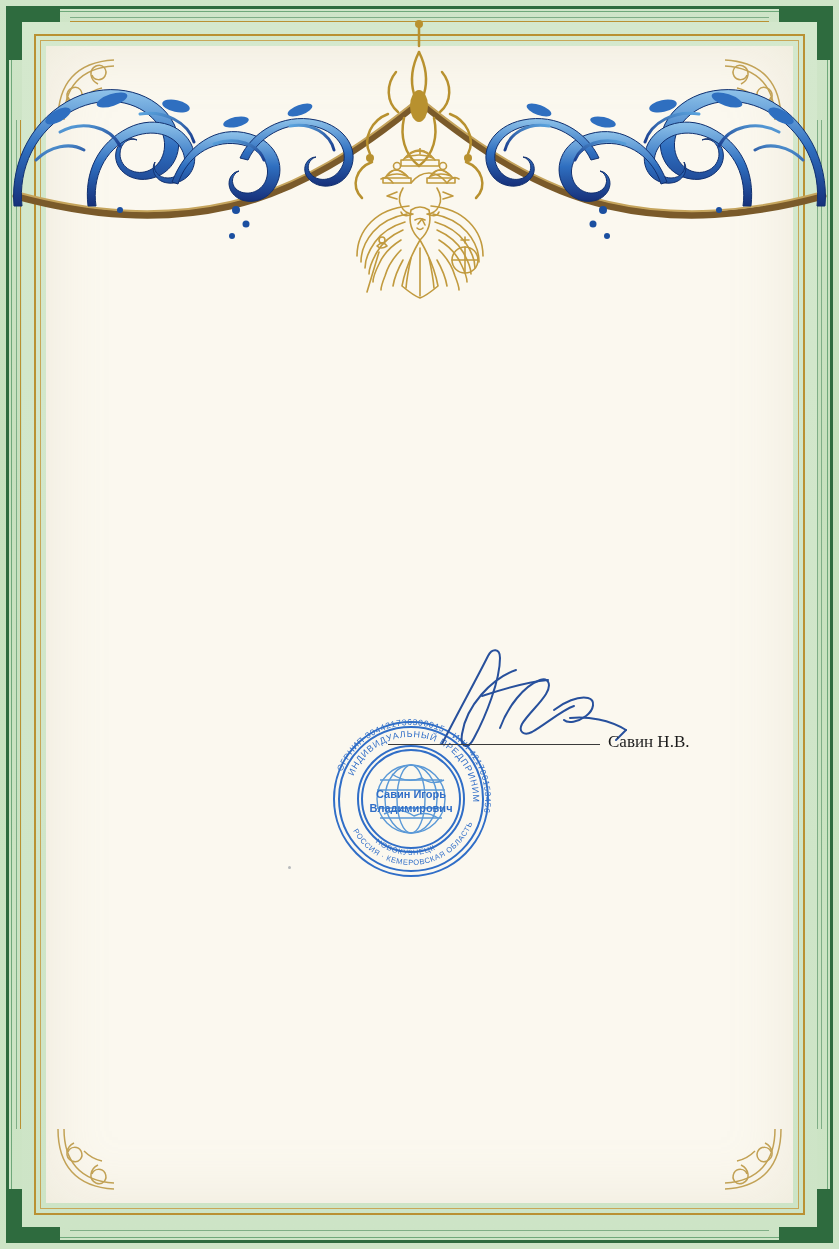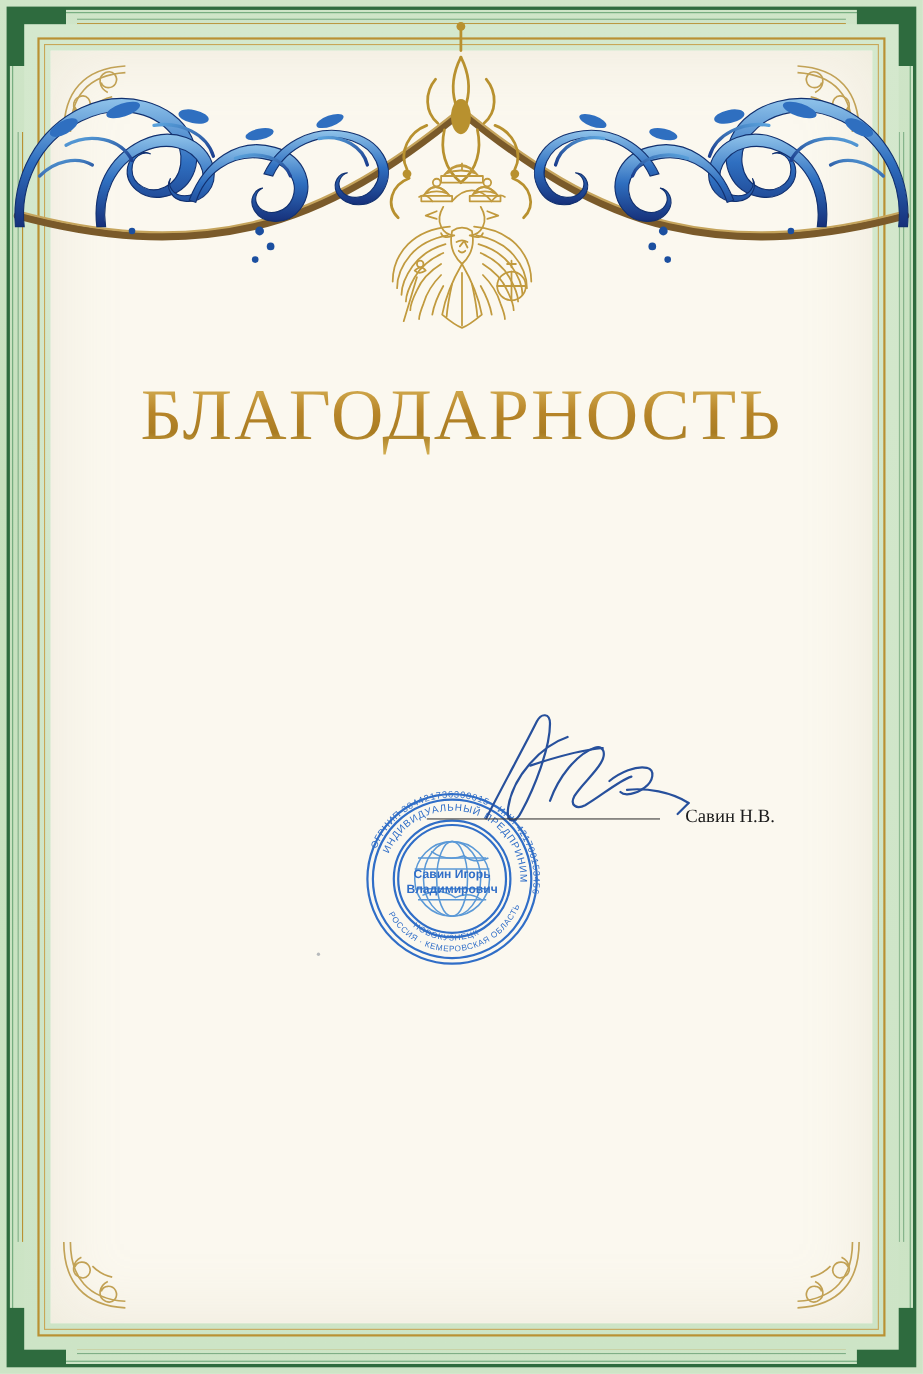--- a/index.html
+++ b/index.html
@@ -208,21 +208,20 @@
     background: #3a3a3a;
   }
   .sig-name {
     position: absolute;
     left: 228px;
     top: 92px;
     font-family: "Liberation Serif", serif;
     font-size: 17px;
     color: #1b1b1b;
     white-space: nowrap;
-    margin-left: 15px;
   }
   .sig-scribble {
     position: absolute;
     left: 50px;
     top: 0;
     width: 200px;
     height: 120px;
   }
 
   .stamp {
@@ -535,21 +534,20 @@
         <path d="M52 98 q6 -6 10 0 q-6 4 -10 0 Z"></path>
         <circle cx="57" cy="92" r="3"></circle>
 
         <circle cx="140" cy="112" r="13"></circle>
         <path d="M127 112 h26 M140 99 v26"></path>
         <path d="M140 95 v-6 M136 92 h8"></path>
       </g>
     </svg>
   </div>
 
-  <div class="title">БЛАГОДАРНОСТЬ</div>
 
 
   <div class="stamp">
     <svg viewBox="0 0 178 178" width="178" height="178">
       <defs>
         <path id="ring-outer" d="M89,89 m-74,0 a74,74 0 1,1 148,0 a74,74 0 1,1 -148,0"></path>
         <path id="ring-top" d="M89,89 m-62,0 a62,62 0 1,1 124,0"></path>
         <path id="ring-bot" d="M89,89 m-66,0 a66,66 0 1,0 132,0"></path>
         <path id="ring-bot2" d="M89,89 m-56,0 a56,56 0 1,0 112,0"></path>
       </defs>

